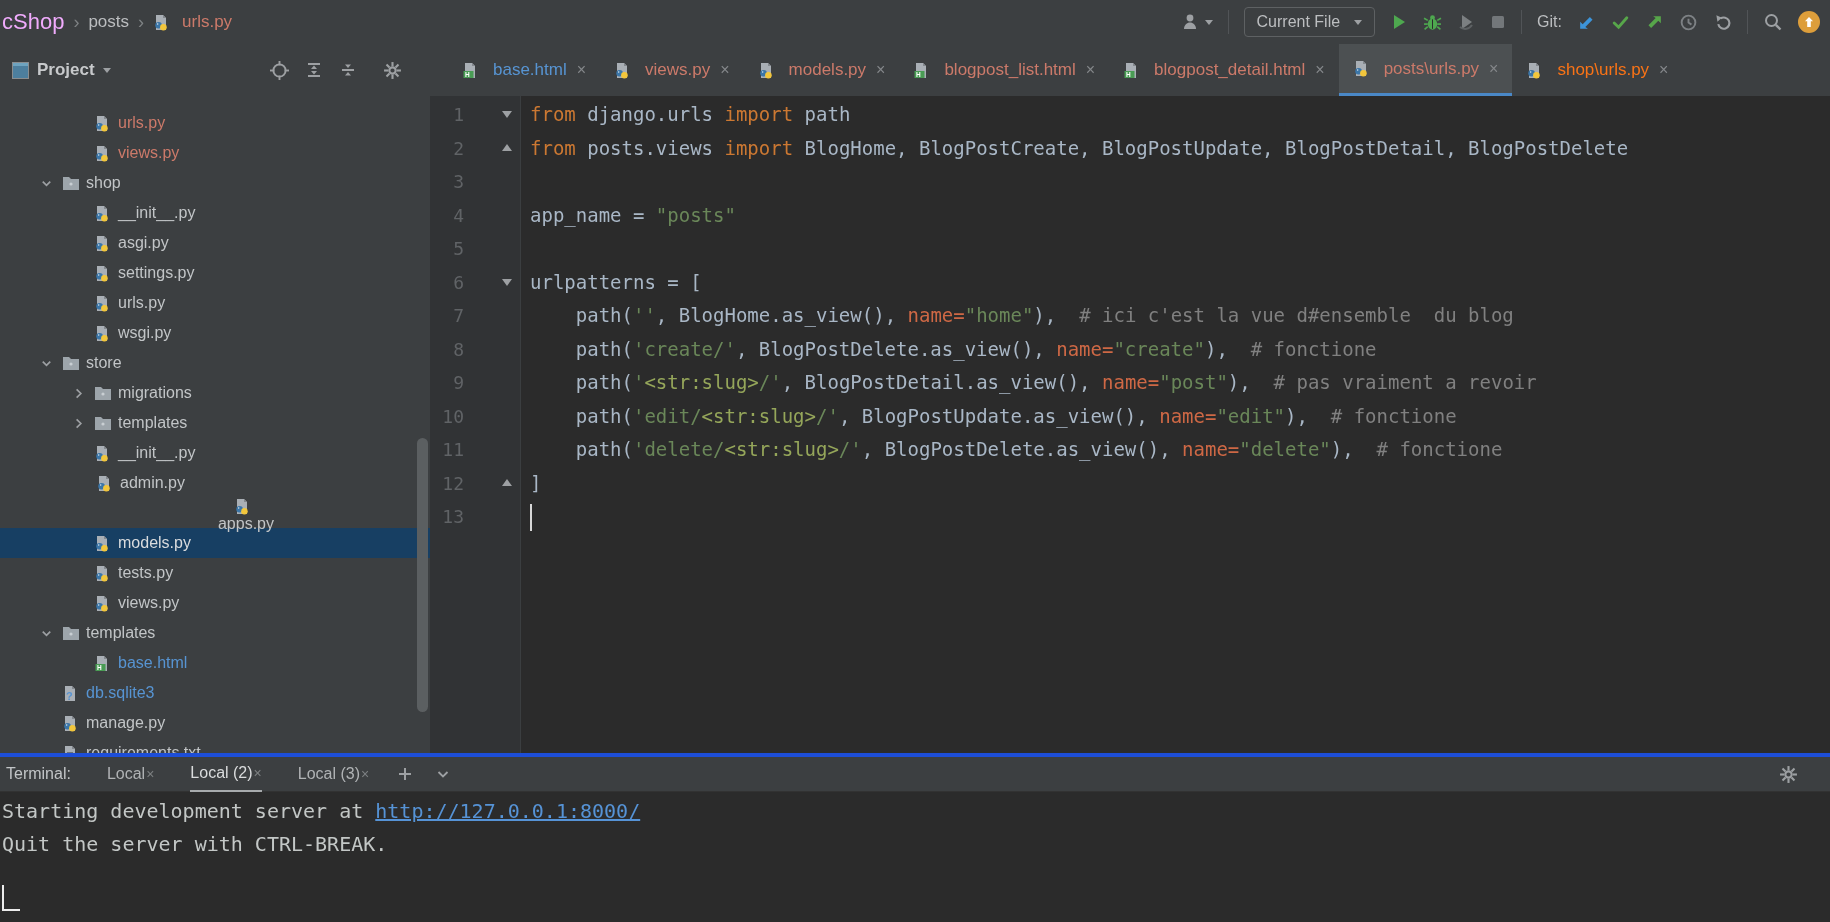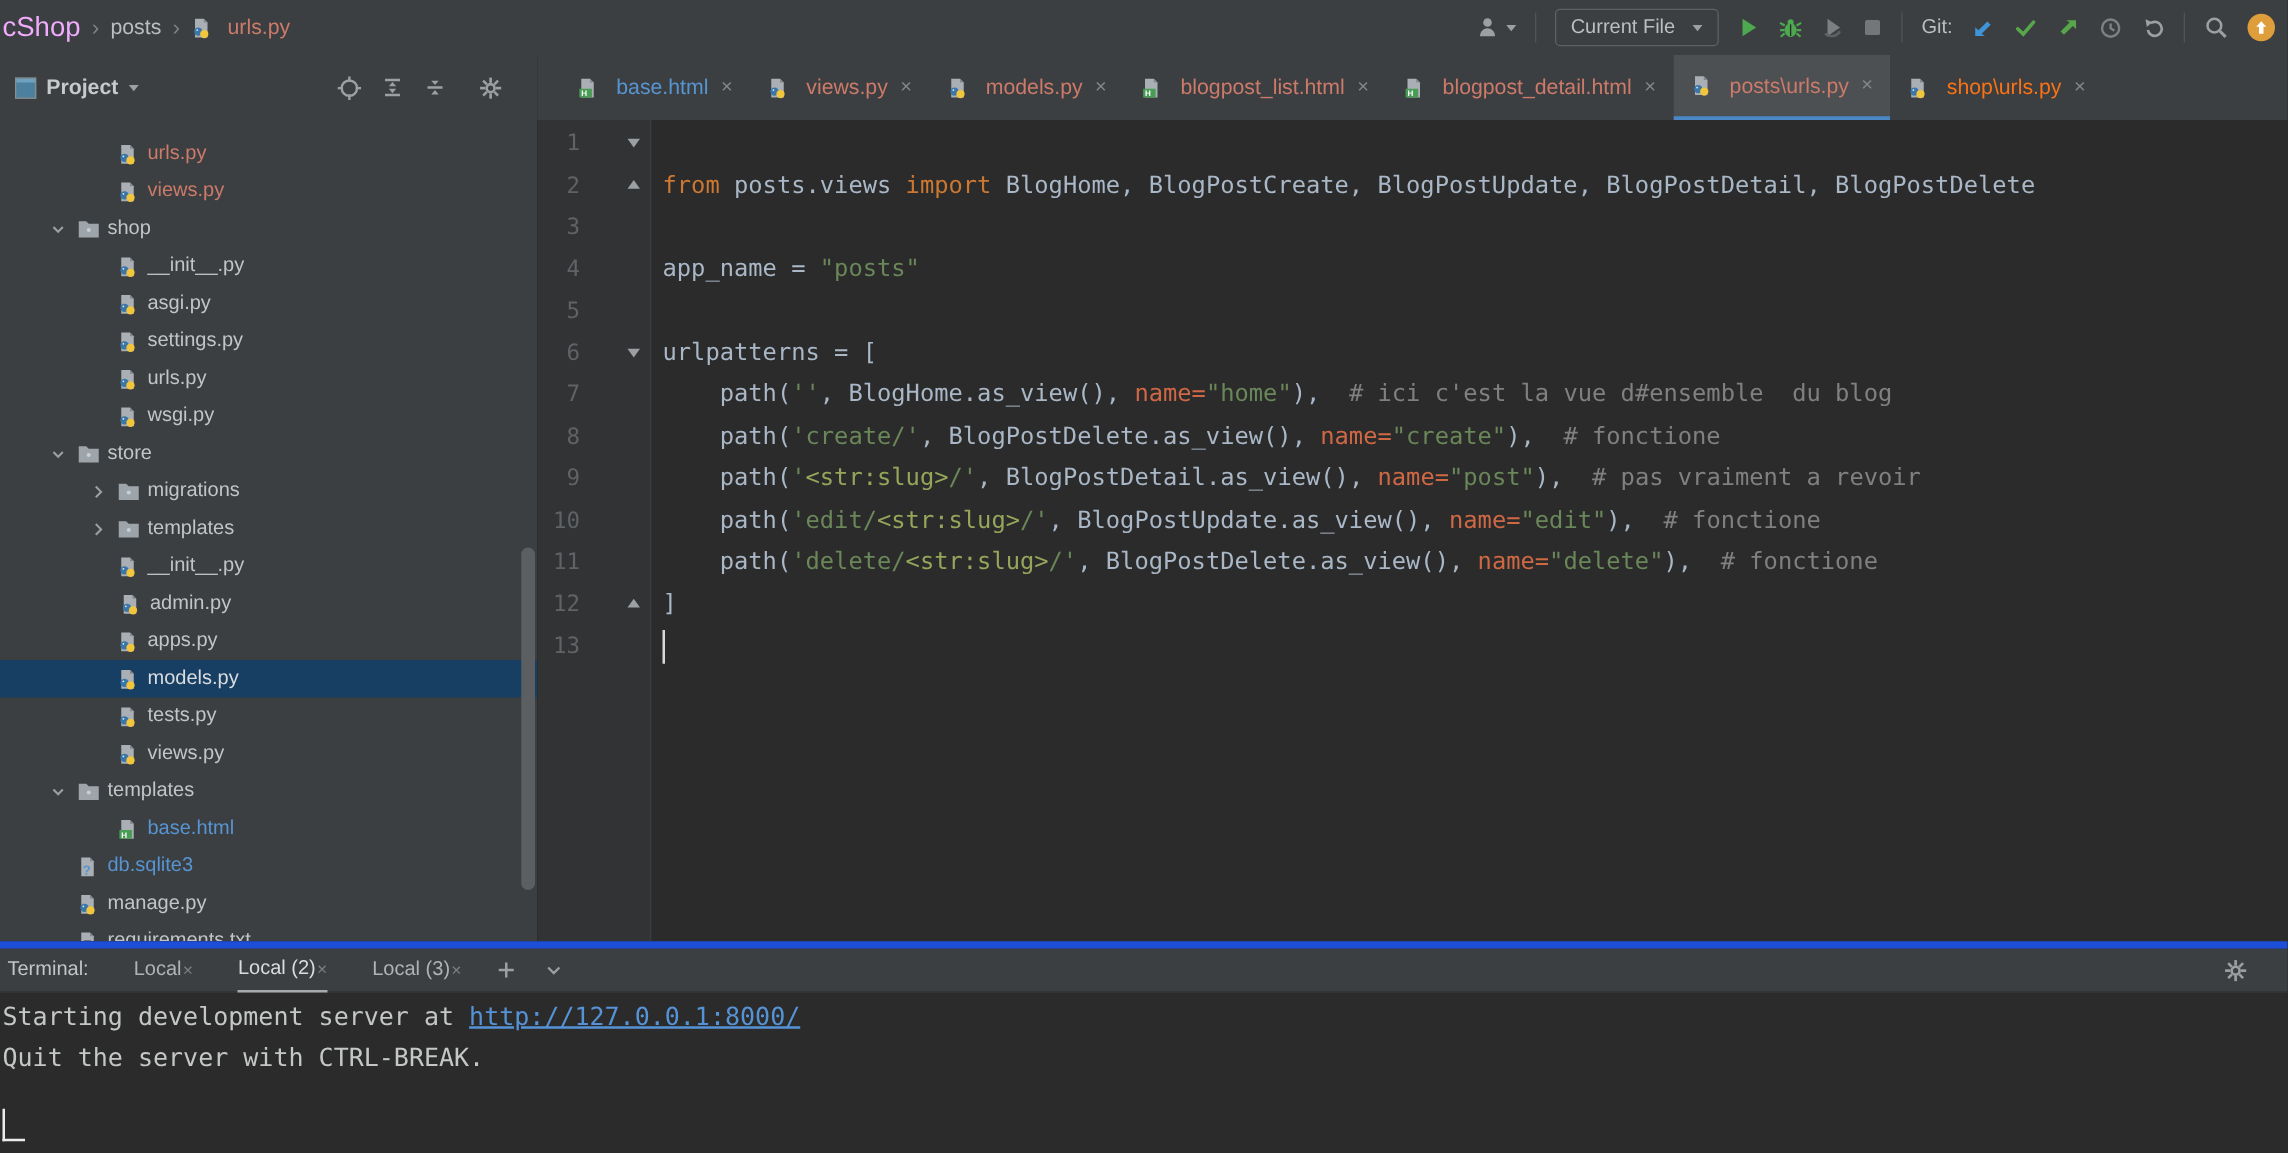--- a/index.html
+++ b/index.html
@@ -59,21 +59,21 @@
   .lnum{position:absolute;left:0;width:34px;text-align:right;color:#606366;font-size:18px;}
   .fold{position:absolute;left:72px;top:13px;width:0;height:0;}
   .fold.down{border-left:5px solid transparent;border-right:5px solid transparent;border-top:7px solid #9da0a3;}
   .fold.up{border-left:5px solid transparent;border-right:5px solid transparent;border-bottom:7px solid #9da0a3;top:12px;}
   .ctext{position:absolute;left:100px;top:0;}
   .tk-kw{color:#cc7832}.tk-pl{color:#a9b7c6}.tk-str{color:#6a8759}.tk-slug{color:#95a65a}
   .tk-arg{color:#ce6845}.tk-com{color:#808080}
   .caret{position:absolute;left:100px;top:4px;width:2px;height:27px;background:#d8d8d8;}
   
   .terminal{position:absolute;left:0;top:753px;width:1830px;height:169px;background:#2b2b2b;
-            border-top:6px solid #1d4ed8;box-sizing:border-box;}
+            border-top:4px solid #1d4ed8;box-sizing:border-box;}
   .termbar{height:34px;background:#3c3f41;border-bottom:1px solid #323232;display:flex;
            align-items:center;padding-left:6px;font-size:16px;color:#c2c5c7;}
   .ttab{display:flex;align-items:center;gap:1px;margin-left:36px;height:33px;color:#b0b3b5;}
   .ttab.active{color:#dadcdd;border-bottom:2px solid #a7aaac;}
   .ttab .x{color:#7d8082;font-size:14px;}
   .term-icons{display:flex;align-items:center;gap:22px;margin-left:28px;}
   .termbar-right{margin-left:auto;display:flex;align-items:center;gap:24px;padding-right:8px;}
   .termout{position:relative;padding:3px 0 0 2px;font-family:"DejaVu Sans Mono",monospace;
            font-size:20px;line-height:33px;color:#c3c7c6;white-space:pre;}
   .tlink{color:#5693d6;text-decoration:underline;}
@@ -411,21 +411,21 @@
             <svg width="17" height="17" viewBox="0 0 17 17">
               <path d="M3 1h7l3 3v12H3z" fill="#a9afb5"></path>
               <path d="M10 1l3 3h-3z" fill="#83888d"></path>
               <circle cx="5.6" cy="11.2" r="3.3" fill="#3b76a8"></circle>
               <circle cx="10.4" cy="13.2" r="3.3" fill="#f2c63c"></circle>
               <circle cx="4.7" cy="10" r="0.7" fill="#e8eef2"></circle>
             </svg>
           </span>
           <span class="tlabel ">admin.py</span>
         </div>
-        <div class="trow" style="padding-left: 62px;">
+        <div class="trow" style="padding-left: 62px; flex-direction: column;">
           <span class="tslot"></span>
           <span class="ticon">
             <svg width="17" height="17" viewBox="0 0 17 17">
               <path d="M3 1h7l3 3v12H3z" fill="#a9afb5"></path>
               <path d="M10 1l3 3h-3z" fill="#83888d"></path>
               <circle cx="5.6" cy="11.2" r="3.3" fill="#3b76a8"></circle>
               <circle cx="10.4" cy="13.2" r="3.3" fill="#f2c63c"></circle>
               <circle cx="4.7" cy="10" r="0.7" fill="#e8eef2"></circle>
             </svg>
           </span>
@@ -629,21 +629,21 @@
         </div>
       </div>
     <span class="inspect-ok">
       <svg width="15" height="15" viewBox="0 0 16 16">
           <path d="M2.5 8.5l4 4 7-9" stroke="#4db24d" stroke-width="2.4" fill="none" stroke-linecap="round"></path>
         </svg>
     </span>
     <div class="editor">
       <div class="gutterbg"></div>
       <div class="codewrap">
-          <div class="crow"><span class="lnum">1</span><span class="fold down"></span></div>
+          <div class="crow"><span class="lnum">1</span><span class="fold down"></span><span class="ctext"><span class="tk-kw">from</span><span class="tk-pl"> django.urls </span><span class="tk-kw">import</span><span class="tk-pl"> path</span></span></div>
           <div class="crow"><span class="lnum">2</span><span class="fold up"></span><span class="ctext"><span class="tk-kw">from</span><span class="tk-pl"> posts.views </span><span class="tk-kw">import</span><span class="tk-pl"> BlogHome, BlogPostCreate, BlogPostUpdate, BlogPostDetail, BlogPostDelete</span></span></div>
           <div class="crow"><span class="lnum">3</span><span class="ctext"></span></div>
           <div class="crow"><span class="lnum">4</span><span class="ctext"><span class="tk-pl">app_name = </span><span class="tk-str">"posts"</span></span></div>
           <div class="crow"><span class="lnum">5</span><span class="ctext"></span></div>
           <div class="crow"><span class="lnum">6</span><span class="fold down"></span><span class="ctext"><span class="tk-pl">urlpatterns = [</span></span></div>
           <div class="crow"><span class="lnum">7</span><span class="ctext"><span class="tk-pl">    path(</span><span class="tk-str">''</span><span class="tk-pl">, BlogHome.as_view()</span><span class="tk-pl">, </span><span class="tk-arg">name=</span><span class="tk-str">"home"</span><span class="tk-pl">),  </span><span class="tk-com"># ici c'est la vue d#ensemble  du blog</span></span></div>
           <div class="crow"><span class="lnum">8</span><span class="ctext"><span class="tk-pl">    path(</span><span class="tk-str">'create/'</span><span class="tk-pl">, BlogPostDelete.as_view()</span><span class="tk-pl">, </span><span class="tk-arg">name=</span><span class="tk-str">"create"</span><span class="tk-pl">),  </span><span class="tk-com"># fonctione</span></span></div>
           <div class="crow"><span class="lnum">9</span><span class="ctext"><span class="tk-pl">    path(</span><span class="tk-str">'</span><span class="tk-slug">&lt;str:slug&gt;</span><span class="tk-str">/'</span><span class="tk-pl">, BlogPostDetail.as_view()</span><span class="tk-pl">, </span><span class="tk-arg">name=</span><span class="tk-str">"post"</span><span class="tk-pl">),  </span><span class="tk-com"># pas vraiment a revoir</span></span></div>
           <div class="crow"><span class="lnum">10</span><span class="ctext"><span class="tk-pl">    path(</span><span class="tk-str">'edit/</span><span class="tk-slug">&lt;str:slug&gt;</span><span class="tk-str">/'</span><span class="tk-pl">, BlogPostUpdate.as_view()</span><span class="tk-pl">, </span><span class="tk-arg">name=</span><span class="tk-str">"edit"</span><span class="tk-pl">),  </span><span class="tk-com"># fonctione</span></span></div>
           <div class="crow"><span class="lnum">11</span><span class="ctext"><span class="tk-pl">    path(</span><span class="tk-str">'delete/</span><span class="tk-slug">&lt;str:slug&gt;</span><span class="tk-str">/'</span><span class="tk-pl">, BlogPostDelete.as_view()</span><span class="tk-pl">, </span><span class="tk-arg">name=</span><span class="tk-str">"delete"</span><span class="tk-pl">),  </span><span class="tk-com"># fonctione</span></span></div>

